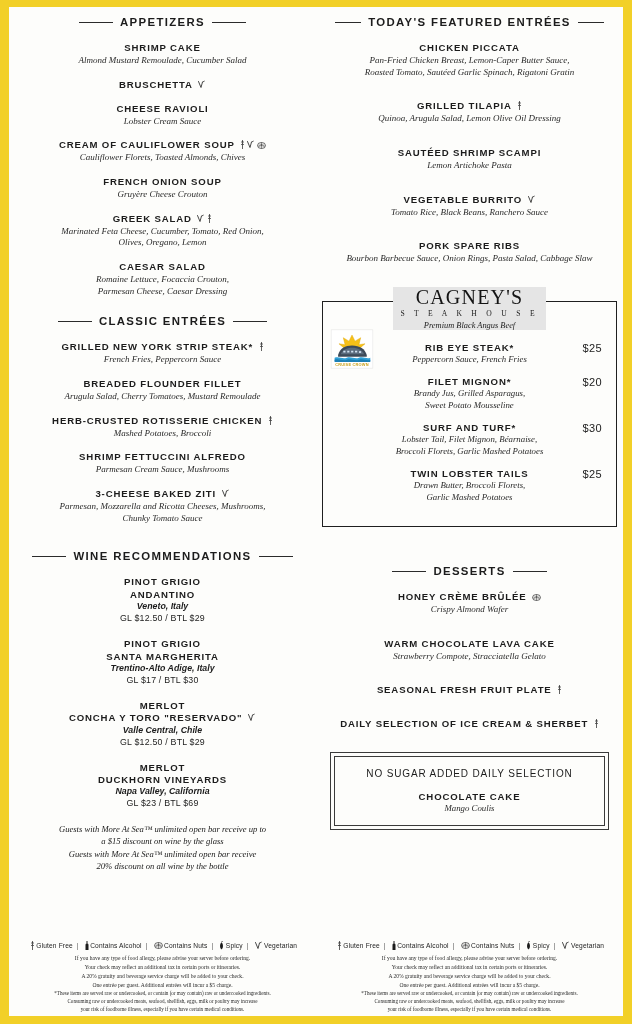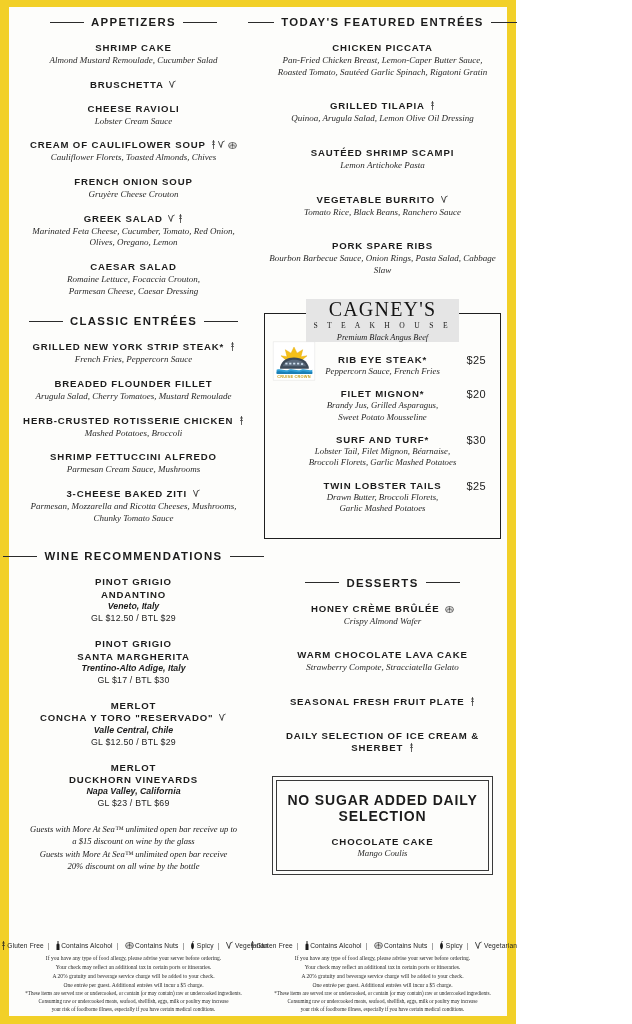--- a/index.html
+++ b/index.html
@@ -4,21 +4,21 @@
 <style>
   * { box-sizing: border-box; margin: 0; padding: 0; }
   html, body {
     width: 632px; height: 1024px;
     background: #ffffff;
     font-family: "Liberation Sans", sans-serif;
     overflow: hidden;
   }
   #page {
     position: relative;
-    width: 516px; height: 1024px;
+    width: 632px; height: 1024px;
     background: #fdfdfb;
     border-left: 9px solid #f2d028;
     border-right: 9px solid #f2d028;
     border-top: 7px solid #f2d028;
     border-bottom: 8px solid #f2d028;
   }
   .cols {
     display: flex;
     width: 100%;
     height: 100%;
@@ -195,23 +195,23 @@
     border: 1px solid #3a3a3a;
     padding: 3px;
     margin: 22px 8px 0 8px;
   }
   .nosugar-inner {
     border: 1px solid #3a3a3a;
     padding: 11px 6px 12px 6px;
     text-align: center;
   }
   .nosugar-inner .t1 {
-    font-size: 14px;
+    font-size: 10px;
     letter-spacing: 0.85px;
-    font-weight: 700;
+    font-weight: 400;
     color: #1c1c1c;
   }
   .nosugar-inner .t2 {
     font-size: 9.6px;
     letter-spacing: 0.85px;
     font-weight: 600;
     color: #1c1c1c;
     margin-top: 12px;
   }
   .nosugar-inner .t3 {

